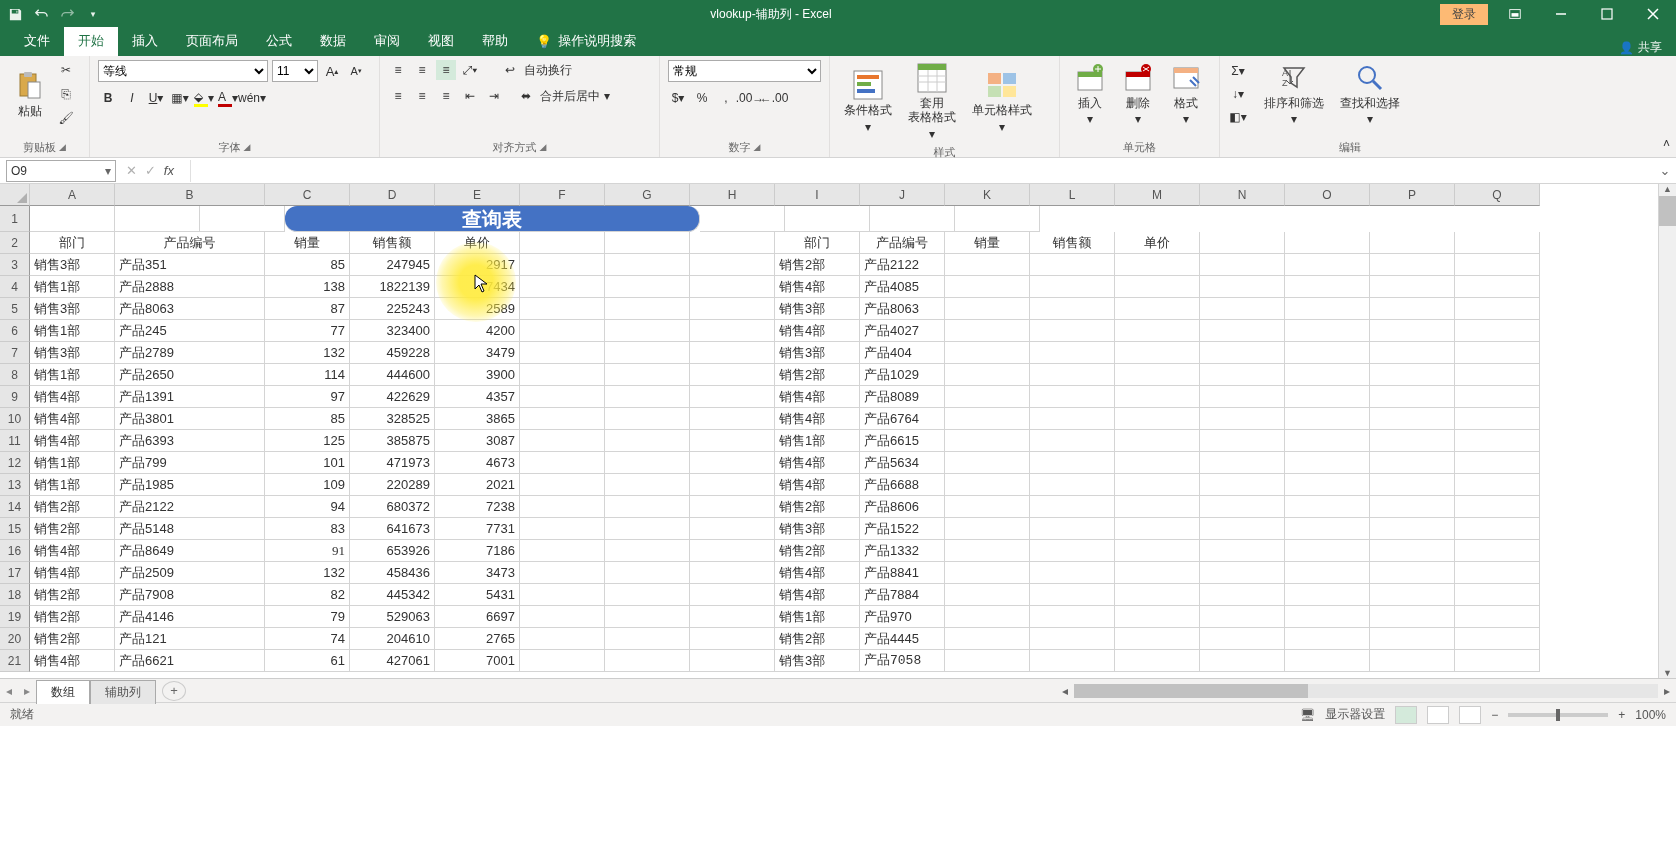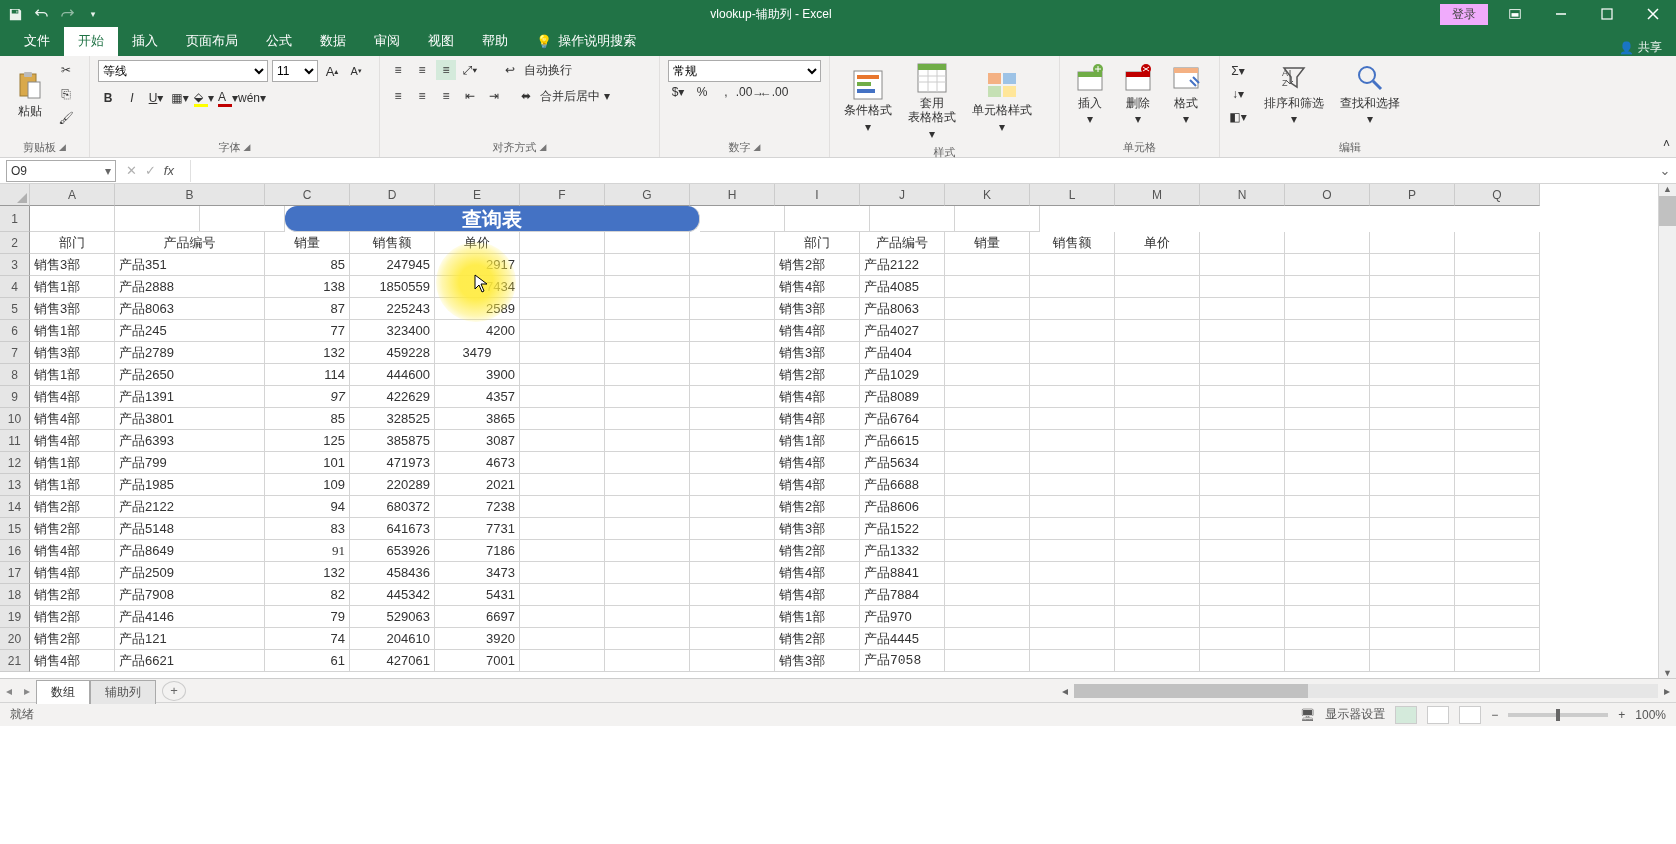--- a/index.html
+++ b/index.html
@@ -5,21 +5,21 @@
 * { margin: 0; padding: 0; box-sizing: border-box; font-family: "Microsoft YaHei", "Segoe UI", sans-serif; }
 body { width: 1676px; height: 844px; background: #fff; overflow: hidden; font-size: 13px; color: #333; }
 
 
 .titlebar { height: 28px; background: #217346; display: flex; align-items: center; color: #fff; font-size: 12px; }
 .titlebar .qat { display: flex; align-items: center; padding-left: 6px; gap: 8px; }
 .titlebar .qat .ico { width: 18px; height: 18px; display: inline-flex; align-items: center; justify-content: center; opacity: .9; }
 .titlebar .title { flex: 1; text-align: center; }
 .titlebar .winctl { display: flex; align-items: center; }
 .titlebar .winctl .btn { width: 46px; height: 28px; display: flex; align-items: center; justify-content: center; }
-.titlebar .login { background: #f0abfc; color: #444; padding: 2px 12px; margin-right: 4px; font-size: 12px; }
+.titlebar .login { background: #fdba74; color: #444; padding: 2px 12px; margin-right: 4px; font-size: 12px; }
 
 
 .tabs { height: 28px; background: #217346; display: flex; align-items: flex-end; color: #fff; padding-left: 10px; }
 .tabs .tab { padding: 5px 14px 6px; font-size: 13px; cursor: pointer; }
 .tabs .tab.file { background: #217346; }
 .tabs .tab.active { background: #fff; color: #217346; }
 .tabs .tell { display: flex; align-items: center; gap: 6px; padding: 5px 14px 6px; }
 .tabs .share { margin-left: auto; margin-right: 14px; font-size: 12px; opacity: .9; display: flex; align-items: center; gap: 4px; }
 
 
@@ -223,21 +223,21 @@
         <span style="width:4px"></span>
         <span class="smallico">⬌</span>
         <span>合并后居中</span>▾
       </div>
     </div>
     <div class="gname"><span>对齐方式</span> <span class="dlglaunch">◢</span></div>
   </div>
 
   <div class="group" style="width:170px">
     <div>
-      <div class="row" style="">
+      <div class="row" style="margin-bottom:6px">
         <select class="combo" style="width:154px"><option>常规</option></select>
       </div>
       <div class="row">
         <span class="smallico">$▾</span>
         <span class="smallico">%</span>
         <span class="smallico">,</span>
         <span class="smallico">.00→</span>
         <span class="smallico">←.00</span>
       </div>
     </div>
@@ -405,21 +405,21 @@
           <div class="cell " style="width: 85px;"></div>
           <div class="cell " style="width: 85px;"></div>
           <div class="cell " style="width: 85px;"></div>
           <div class="cell " style="width: 85px;"></div>
         </div>
         <div class="gridrow">
           <div class="rowhead">4</div>
           <div class="cell " style="width: 85px;">销售1部</div>
           <div class="cell " style="width: 150px;">产品2888</div>
           <div class="cell num" style="width: 85px;">138</div>
-          <div class="cell num" style="width: 85px;">1850559</div>
+          <div class="cell num" style="width: 85px;">1822139</div>
           <div class="cell num" style="width: 85px;">7434</div>
           <div class="cell " style="width: 85px;"></div>
           <div class="cell " style="width: 85px;"></div>
           <div class="cell " style="width: 85px;"></div>
           <div class="cell " style="width: 85px;">销售4部</div>
           <div class="cell " style="width: 85px;">产品4085</div>
           <div class="cell " style="width: 85px;"></div>
           <div class="cell " style="width: 85px;"></div>
           <div class="cell " style="width: 85px;"></div>
           <div class="cell " style="width: 85px;"></div>
@@ -466,21 +466,21 @@
           <div class="cell " style="width: 85px;"></div>
           <div class="cell " style="width: 85px;"></div>
           <div class="cell " style="width: 85px;"></div>
         </div>
         <div class="gridrow">
           <div class="rowhead">7</div>
           <div class="cell " style="width: 85px;">销售3部</div>
           <div class="cell " style="width: 150px;">产品2789</div>
           <div class="cell num" style="width: 85px;">132</div>
           <div class="cell num" style="width: 85px;">459228</div>
-          <div class="cell num" style="width: 85px; text-align: center;">3479</div>
+          <div class="cell num" style="width: 85px;">3479</div>
           <div class="cell " style="width: 85px;"></div>
           <div class="cell " style="width: 85px;"></div>
           <div class="cell " style="width: 85px;"></div>
           <div class="cell " style="width: 85px;">销售3部</div>
           <div class="cell " style="width: 85px;">产品404</div>
           <div class="cell " style="width: 85px;"></div>
           <div class="cell " style="width: 85px;"></div>
           <div class="cell " style="width: 85px;"></div>
           <div class="cell " style="width: 85px;"></div>
           <div class="cell " style="width: 85px;"></div>
@@ -504,21 +504,21 @@
           <div class="cell " style="width: 85px;"></div>
           <div class="cell " style="width: 85px;"></div>
           <div class="cell " style="width: 85px;"></div>
           <div class="cell " style="width: 85px;"></div>
           <div class="cell " style="width: 85px;"></div>
         </div>
         <div class="gridrow">
           <div class="rowhead">9</div>
           <div class="cell " style="width: 85px;">销售4部</div>
           <div class="cell " style="width: 150px;">产品1391</div>
-          <div class="cell num" style="width: 85px; font-style: italic;">97</div>
+          <div class="cell num" style="width: 85px;">97</div>
           <div class="cell num" style="width: 85px;">422629</div>
           <div class="cell num" style="width: 85px;">4357</div>
           <div class="cell " style="width: 85px;"></div>
           <div class="cell " style="width: 85px;"></div>
           <div class="cell " style="width: 85px;"></div>
           <div class="cell " style="width: 85px;">销售4部</div>
           <div class="cell " style="width: 85px;">产品8089</div>
           <div class="cell " style="width: 85px;"></div>
           <div class="cell " style="width: 85px;"></div>
           <div class="cell " style="width: 85px;"></div>
@@ -726,21 +726,21 @@
           <div class="cell " style="width: 85px;"></div>
           <div class="cell " style="width: 85px;"></div>
           <div class="cell " style="width: 85px;"></div>
         </div>
         <div class="gridrow">
           <div class="rowhead">20</div>
           <div class="cell " style="width: 85px;">销售2部</div>
           <div class="cell " style="width: 150px;">产品121</div>
           <div class="cell num" style="width: 85px;">74</div>
           <div class="cell num" style="width: 85px;">204610</div>
-          <div class="cell num" style="width: 85px;">3920</div>
+          <div class="cell num" style="width: 85px;">2765</div>
           <div class="cell " style="width: 85px;"></div>
           <div class="cell " style="width: 85px;"></div>
           <div class="cell " style="width: 85px;"></div>
           <div class="cell " style="width: 85px;">销售2部</div>
           <div class="cell " style="width: 85px;">产品4445</div>
           <div class="cell " style="width: 85px;"></div>
           <div class="cell " style="width: 85px;"></div>
           <div class="cell " style="width: 85px;"></div>
           <div class="cell " style="width: 85px;"></div>
           <div class="cell " style="width: 85px;"></div>

